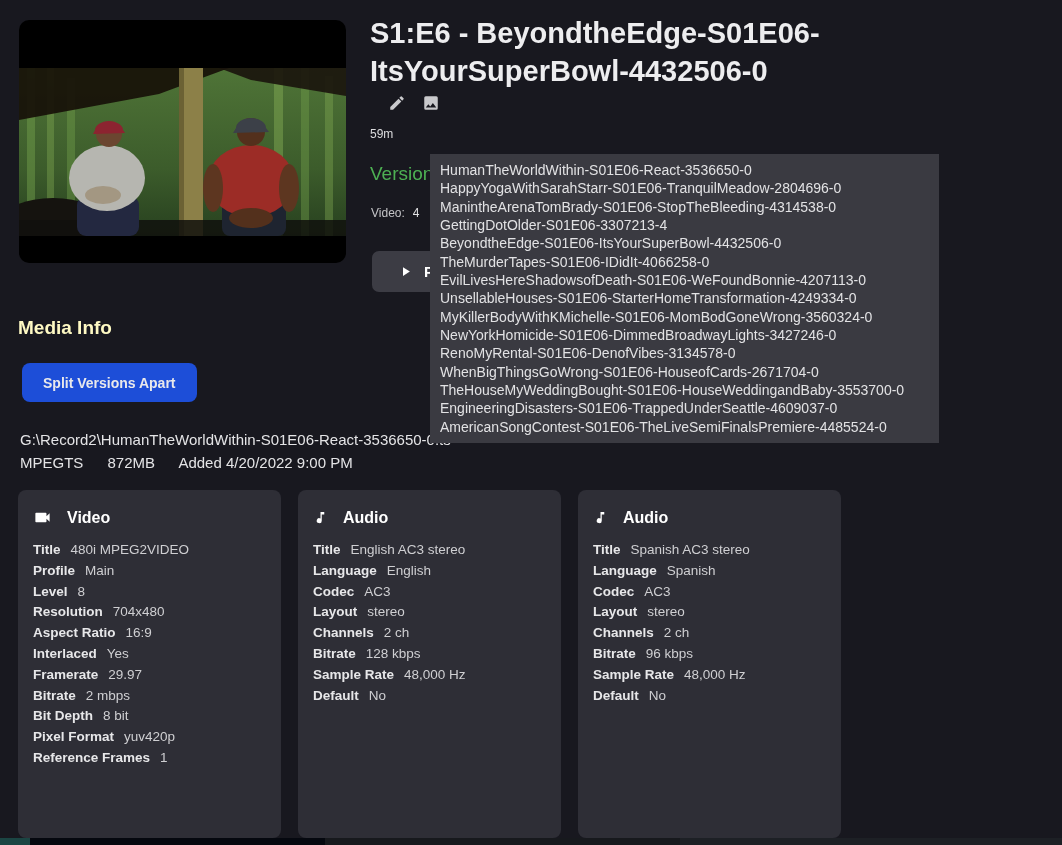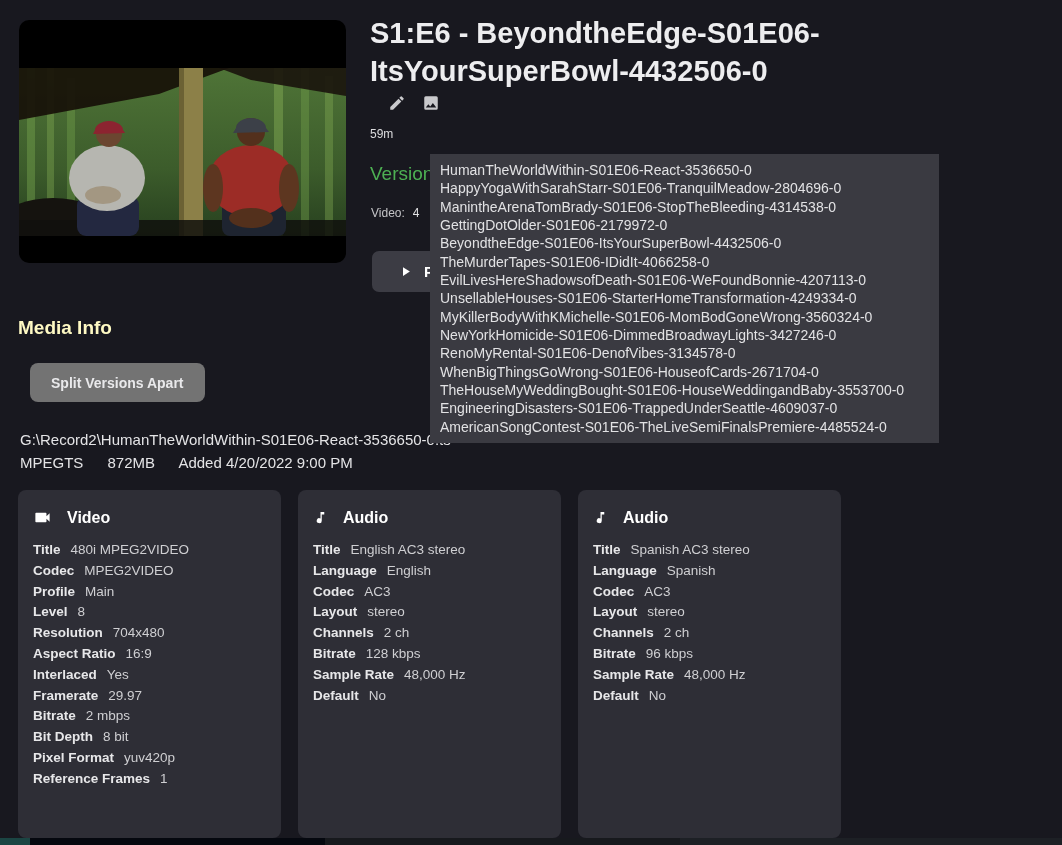--- a/index.html
+++ b/index.html
@@ -44,22 +44,22 @@
   }
   .dropdown-item{
     padding:0 10px;line-height:18.35px;font-size:14px;color:#e2e2e4;
     white-space:nowrap;overflow:hidden;cursor:pointer;
   }
   
   .media-info-heading{
     position:absolute;left:18px;top:317px;font-size:19px;font-weight:bold;color:#fef9c3;
   }
   .split-btn{
-    position:absolute;left:30px;top:363px;height:39px;padding:0 21px;
-    background:#737373;border:none;border-radius:8px;
+    position:absolute;left:22px;top:363px;height:39px;padding:0 21px;
+    background:#1d4ed8;border:none;border-radius:8px;
     color:#e9e9eb;font-size:14px;font-weight:bold;cursor:pointer;
     font-family:"Liberation Sans","DejaVu Sans",sans-serif;
   }
   .file-path{position:absolute;left:20px;top:431px;font-size:15px;color:#e4e4e6;}
   .file-meta{position:absolute;left:20px;top:454px;font-size:15px;color:#e4e4e6;}
   .file-meta span{margin-right:20px;}
   
   .card{
     position:absolute;top:490px;width:263px;height:348px;
     background:#2e2e36;border-radius:8px;box-sizing:border-box;
@@ -145,21 +145,21 @@
   <svg viewBox="0 0 24 24">
       <path d="M8 5v14l11-7z"></path>
     </svg>
   <span>Play</span>
 </button>
 
 <div class="dropdown">
   <div class="dropdown-item">HumanTheWorldWithin-S01E06-React-3536650-0</div>
   <div class="dropdown-item">HappyYogaWithSarahStarr-S01E06-TranquilMeadow-2804696-0</div>
   <div class="dropdown-item">ManintheArenaTomBrady-S01E06-StopTheBleeding-4314538-0</div>
-  <div class="dropdown-item">GettingDotOlder-S01E06-2179972-0</div>
+  <div class="dropdown-item">GettingDotOlder-S01E06-3307213-4</div>
   <div class="dropdown-item">BeyondtheEdge-S01E06-ItsYourSuperBowl-4432506-0</div>
   <div class="dropdown-item">TheMurderTapes-S01E06-IDidIt-4066258-0</div>
   <div class="dropdown-item">EvilLivesHereShadowsofDeath-S01E06-WeFoundBonnie-4207113-0</div>
   <div class="dropdown-item">UnsellableHouses-S01E06-StarterHomeTransformation-4249334-0</div>
   <div class="dropdown-item">MyKillerBodyWithKMichelle-S01E06-MomBodGoneWrong-3560324-0</div>
   <div class="dropdown-item">NewYorkHomicide-S01E06-DimmedBroadwayLights-3427246-0</div>
   <div class="dropdown-item">RenoMyRental-S01E06-DenofVibes-3134578-0</div>
   <div class="dropdown-item">WhenBigThingsGoWrong-S01E06-HouseofCards-2671704-0</div>
   <div class="dropdown-item">TheHouseMyWeddingBought-S01E06-HouseWeddingandBaby-3553700-0</div>
   <div class="dropdown-item">EngineeringDisasters-S01E06-TrappedUnderSeattle-4609037-0</div>
@@ -180,21 +180,20 @@
 
 <div class="card card1">
   <div class="card-head">
     <svg viewBox="0 0 24 24">
         <path d="M17 10.5V7a1 1 0 0 0-1-1H4a1 1 0 0 0-1 1v10a1 1 0 0 0 1 1h12a1 1 0 0 0 1-1v-3.5l4 4v-11l-4 4z"></path>
       </svg>
     <span>Video</span>
   </div>
   <div class="rows">
     <div class="row"><span class="k">Title</span><span class="v">480i MPEG2VIDEO</span></div>
-    <div class="row"><span class="k">Codec</span><span class="v">MPEG2VIDEO</span></div>
     <div class="row"><span class="k">Profile</span><span class="v">Main</span></div>
     <div class="row"><span class="k">Level</span><span class="v">8</span></div>
     <div class="row"><span class="k">Resolution</span><span class="v">704x480</span></div>
     <div class="row"><span class="k">Aspect Ratio</span><span class="v">16:9</span></div>
     <div class="row"><span class="k">Interlaced</span><span class="v">Yes</span></div>
     <div class="row"><span class="k">Framerate</span><span class="v">29.97</span></div>
     <div class="row"><span class="k">Bitrate</span><span class="v">2 mbps</span></div>
     <div class="row"><span class="k">Bit Depth</span><span class="v">8 bit</span></div>
     <div class="row"><span class="k">Pixel Format</span><span class="v">yuv420p</span></div>
     <div class="row"><span class="k">Reference Frames</span><span class="v">1</span></div>

